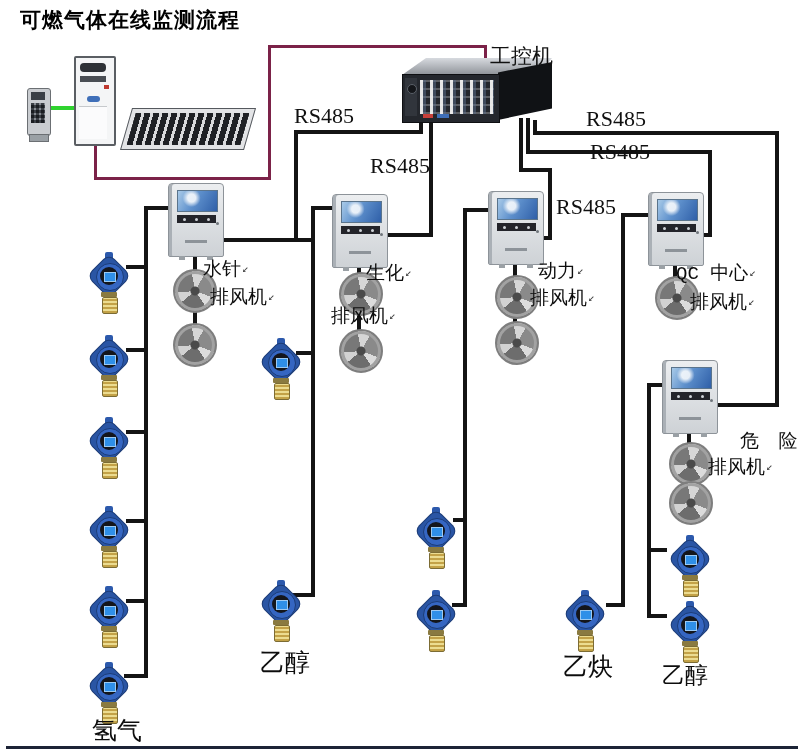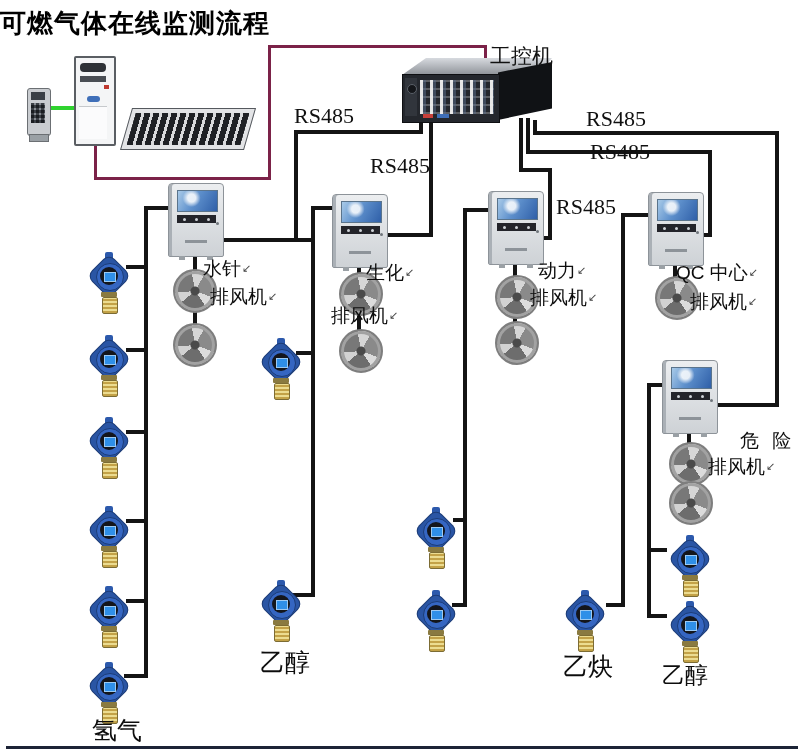--- a/index.html
+++ b/index.html
@@ -1,21 +1,21 @@
 <!DOCTYPE html>
 <html><head>
 <meta charset="utf-8">
 <style>
   html,body{margin:0;padding:0;background:#fff;}
   .canvas{position:relative;width:798px;height:752px;background:#ffffff;overflow:hidden;
           font-family:"Liberation Sans",sans-serif;color:#111;}
   .t{position:absolute;white-space:nowrap;}
-  .title{left:0;top:6px;font-size:26px;font-weight:bold;letter-spacing:1px;color:#000;}
+  .title{left:20px;top:6px;font-size:21px;font-weight:bold;letter-spacing:1px;color:#000;}
   .rs{font-family:"Liberation Serif",serif;font-size:22px;color:#101010;}
-  .zl{font-size:19px;color:#0d0d0d;}
+  .zl{font-size:19px;color:#0d0d0d;font-family:Liberation Mono, monospace;}
   .gl{font-size:25px;color:#0d0d0d;}
   .rmk{font-size:11px;color:#444;vertical-align:3px;margin-left:1px;}
   .wire{position:absolute;background:#141414;}
   .wire.m{background:#7b2248;}
   .wire.g{background:#2fd32f;}
 
   
   .reader{position:absolute;left:27px;top:88px;width:22px;height:46px;background:#c9ccd0;
           border:1px solid #6b6f73;border-radius:3px;}
   .reader .scr{position:absolute;left:3px;top:3px;width:14px;height:8px;background:#3a3f46;}

